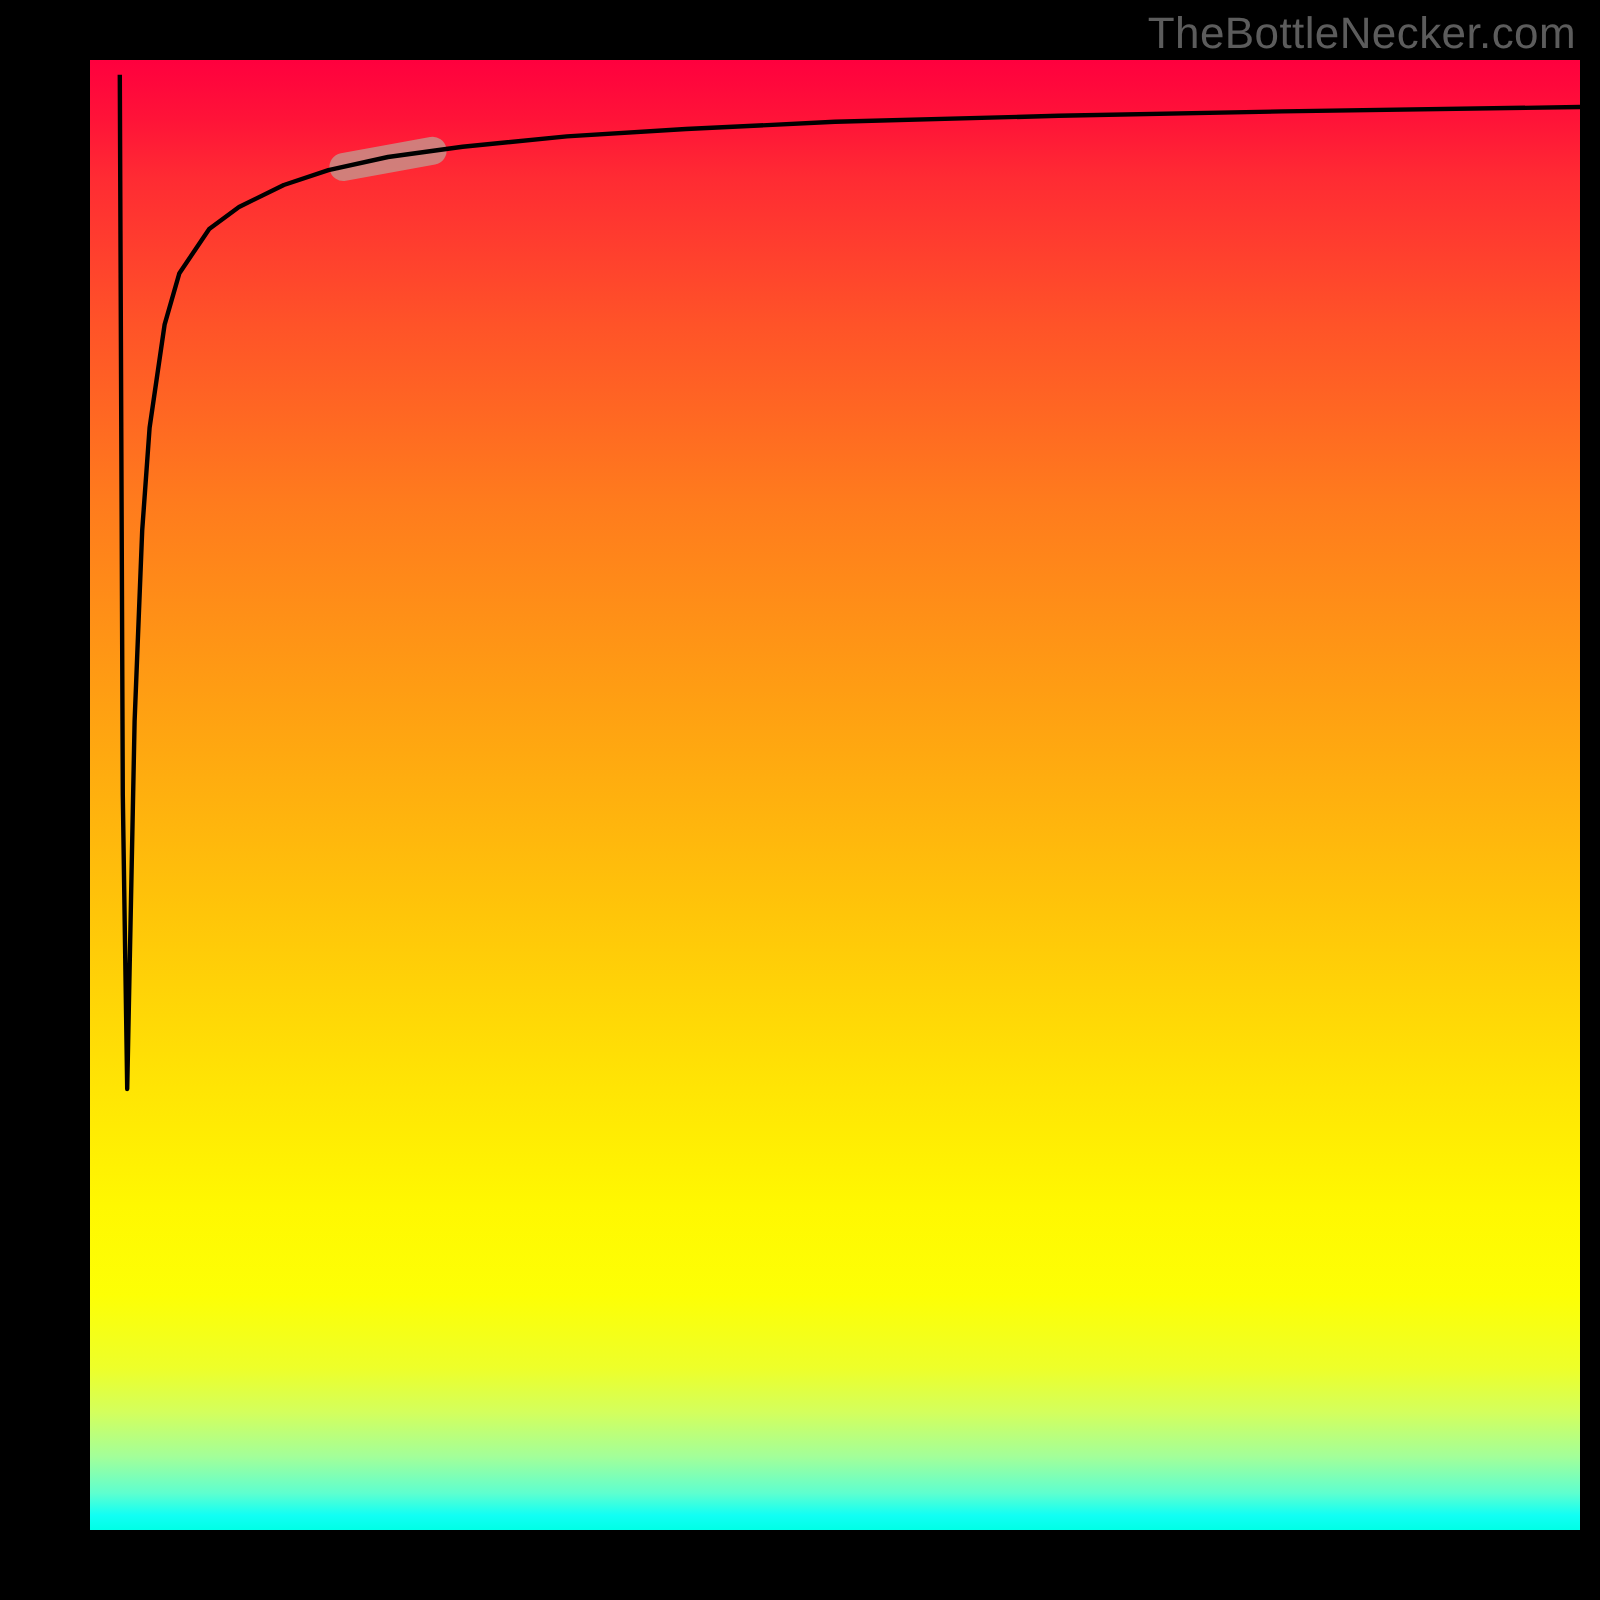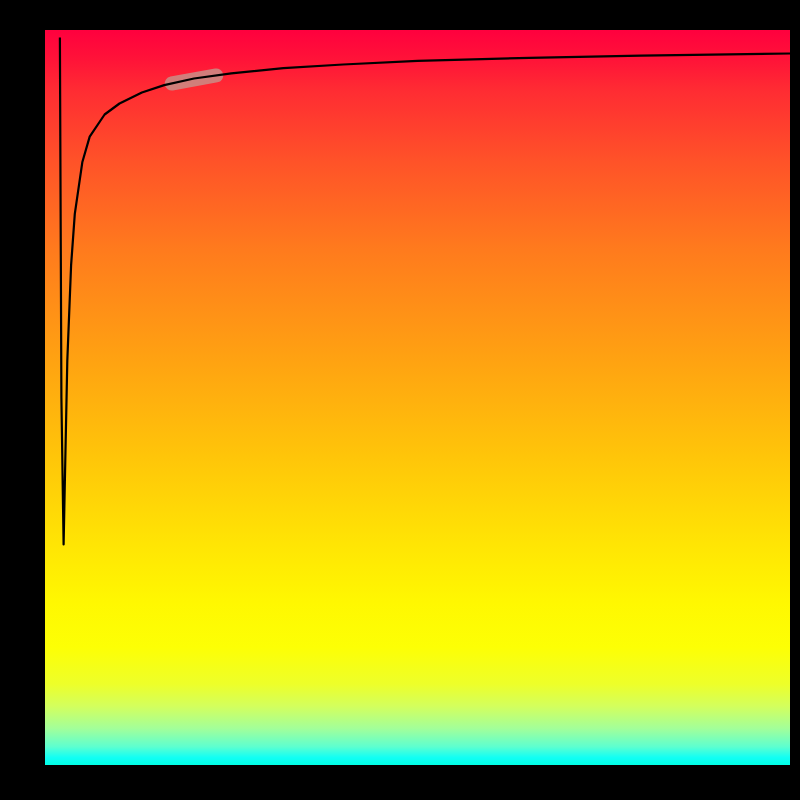--- a/index.html
+++ b/index.html
@@ -65,13 +65,14 @@
 <div class="container">
   <div class="plot-area"></div>
 
   <svg class="curve" viewBox="0 0 800 800">
     <g id="curve-group">
         <path d="M171.7 83.5 L216.3 75.4" stroke="#c98e87" stroke-width="14" stroke-linecap="round" fill="none" opacity="0.85"></path>
         <path d="M59.9 37.4 L61.4 397.5 L63.6 544.5 L67.3 360.7 L71.1 265.2 L74.8 213.8 L82.3 162.3 L89.7 136.6 L104.6 114.5 L119.5 103.5 L141.9 92.5 L164.2 85.1 L194.0 78.5 L231.3 73.4 L283.4 68.2 L343.0 64.5 L417.5 60.9 L529.3 57.9 L641.0 55.7 L790.0 53.5 " stroke="#000000" stroke-width="2.2" fill="none" stroke-linejoin="round"></path>
       </g>
   </svg>
 
+  <div class="watermark">TheBottleNecker.com</div>
 </div>
 
 </body></html>

